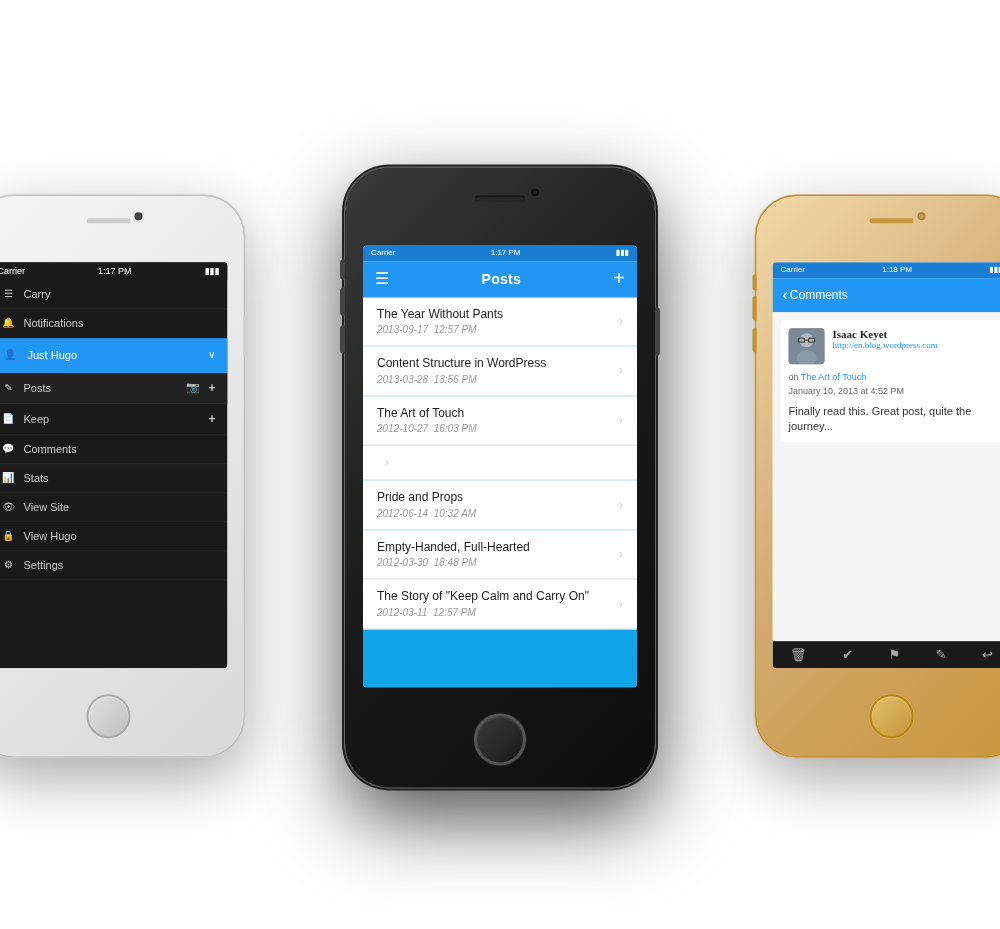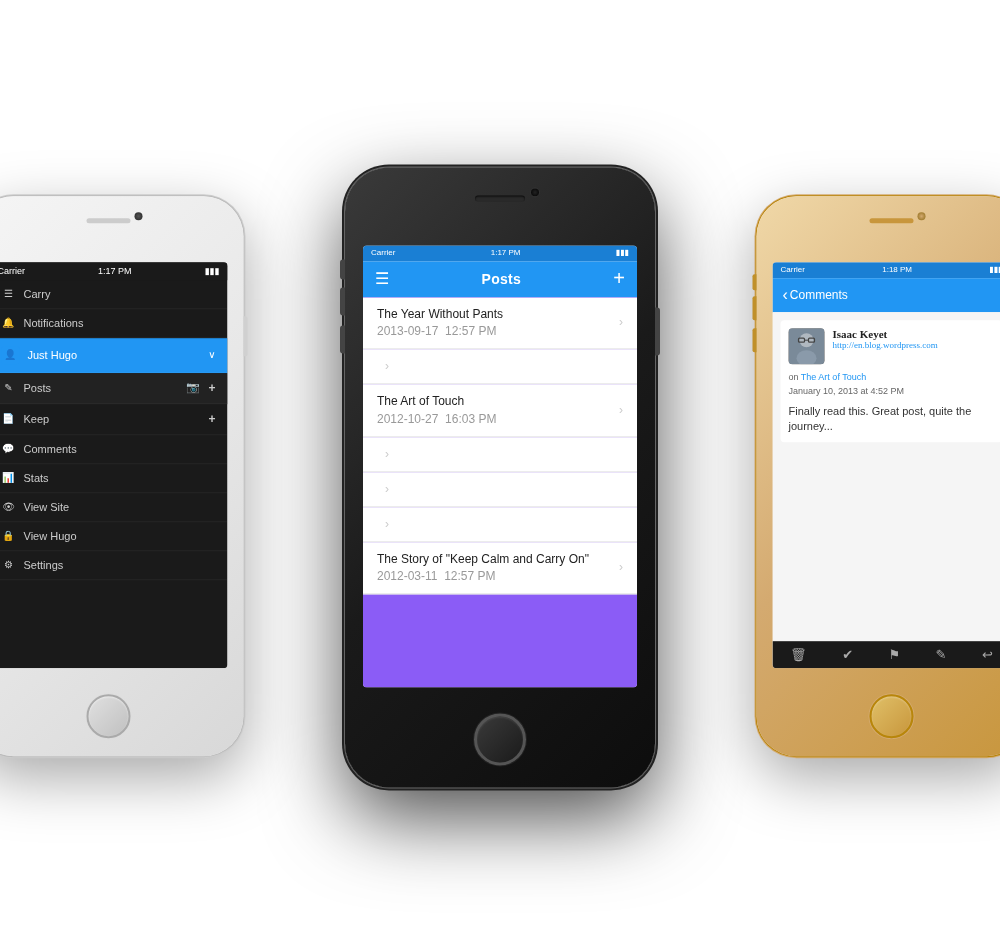--- a/index.html
+++ b/index.html
@@ -304,21 +304,21 @@
       padding: 2px 8px;
       display: flex;
       justify-content: space-between;
       align-items: center;
       min-height: 16px;
     }
 
     .post-list {
       flex: 1;
       overflow: hidden;
-      background: #8b5cf6;
+      background: #0ea5e9;
     }
 
     .post-item {
       background: #fff;
       border-bottom: 1px solid #e0e0e0;
       padding: 10px 14px;
       display: flex;
       align-items: center;
       justify-content: space-between;
     }
@@ -329,22 +329,23 @@
 
     .post-title {
       font-size: 12px;
       font-weight: 500;
       color: #222;
       margin-bottom: 2px;
       line-height: 1.3;
     }
 
     .post-meta {
-      font-size: 12px;
+      font-size: 10px;
       color: #999;
+      font-style: italic;
     }
 
     .post-chevron {
       color: #ccc;
       font-size: 12px;
       margin-left: 8px;
     }
 
     
     .right-screen-content {
@@ -627,42 +628,60 @@
             <div class="post-item-content">
               <div class="post-title">The Year Without Pants</div>
               <div class="post-meta">
                 <span>2013-09-17</span>&nbsp;&nbsp;<span>12:57 PM</span>
               </div>
             </div>
             <span class="post-chevron">›</span>
           </div>
 
           <div class="post-item">
+            <div class="post-item-content">
+              <div class="post-title">Content Structure in WordPress</div>
+              <div class="post-meta">
+                <span>2013-03-28</span>&nbsp;&nbsp;<span>13:56 PM</span>
+              </div>
+            </div>
             <span class="post-chevron">›</span>
           </div>
 
           <div class="post-item">
             <div class="post-item-content">
               <div class="post-title">The Art of Touch</div>
               <div class="post-meta">
                 <span>2012-10-27</span>&nbsp;&nbsp;<span>16:03 PM</span>
               </div>
             </div>
             <span class="post-chevron">›</span>
           </div>
 
           <div class="post-item">
             <span class="post-chevron">›</span>
           </div>
 
           <div class="post-item">
+            <div class="post-item-content">
+              <div class="post-title">Pride and Props</div>
+              <div class="post-meta">
+                <span>2012-06-14</span>&nbsp;&nbsp;<span>10:32 AM</span>
+              </div>
+            </div>
             <span class="post-chevron">›</span>
           </div>
 
           <div class="post-item">
+            <div class="post-item-content">
+              <div class="post-title">Empty-Handed, Full-Hearted</div>
+              <div class="post-meta">
+                <span>2012-03-30</span>&nbsp;&nbsp;<span>18:48 PM</span>
+              </div>
+            </div>
             <span class="post-chevron">›</span>
           </div>
 
           <div class="post-item">
             <div class="post-item-content">
               <div class="post-title">The Story of "Keep Calm and Carry On"</div>
               <div class="post-meta">
                 <span>2012-03-11</span>&nbsp;&nbsp;<span>12:57 PM</span>
               </div>
             </div>

